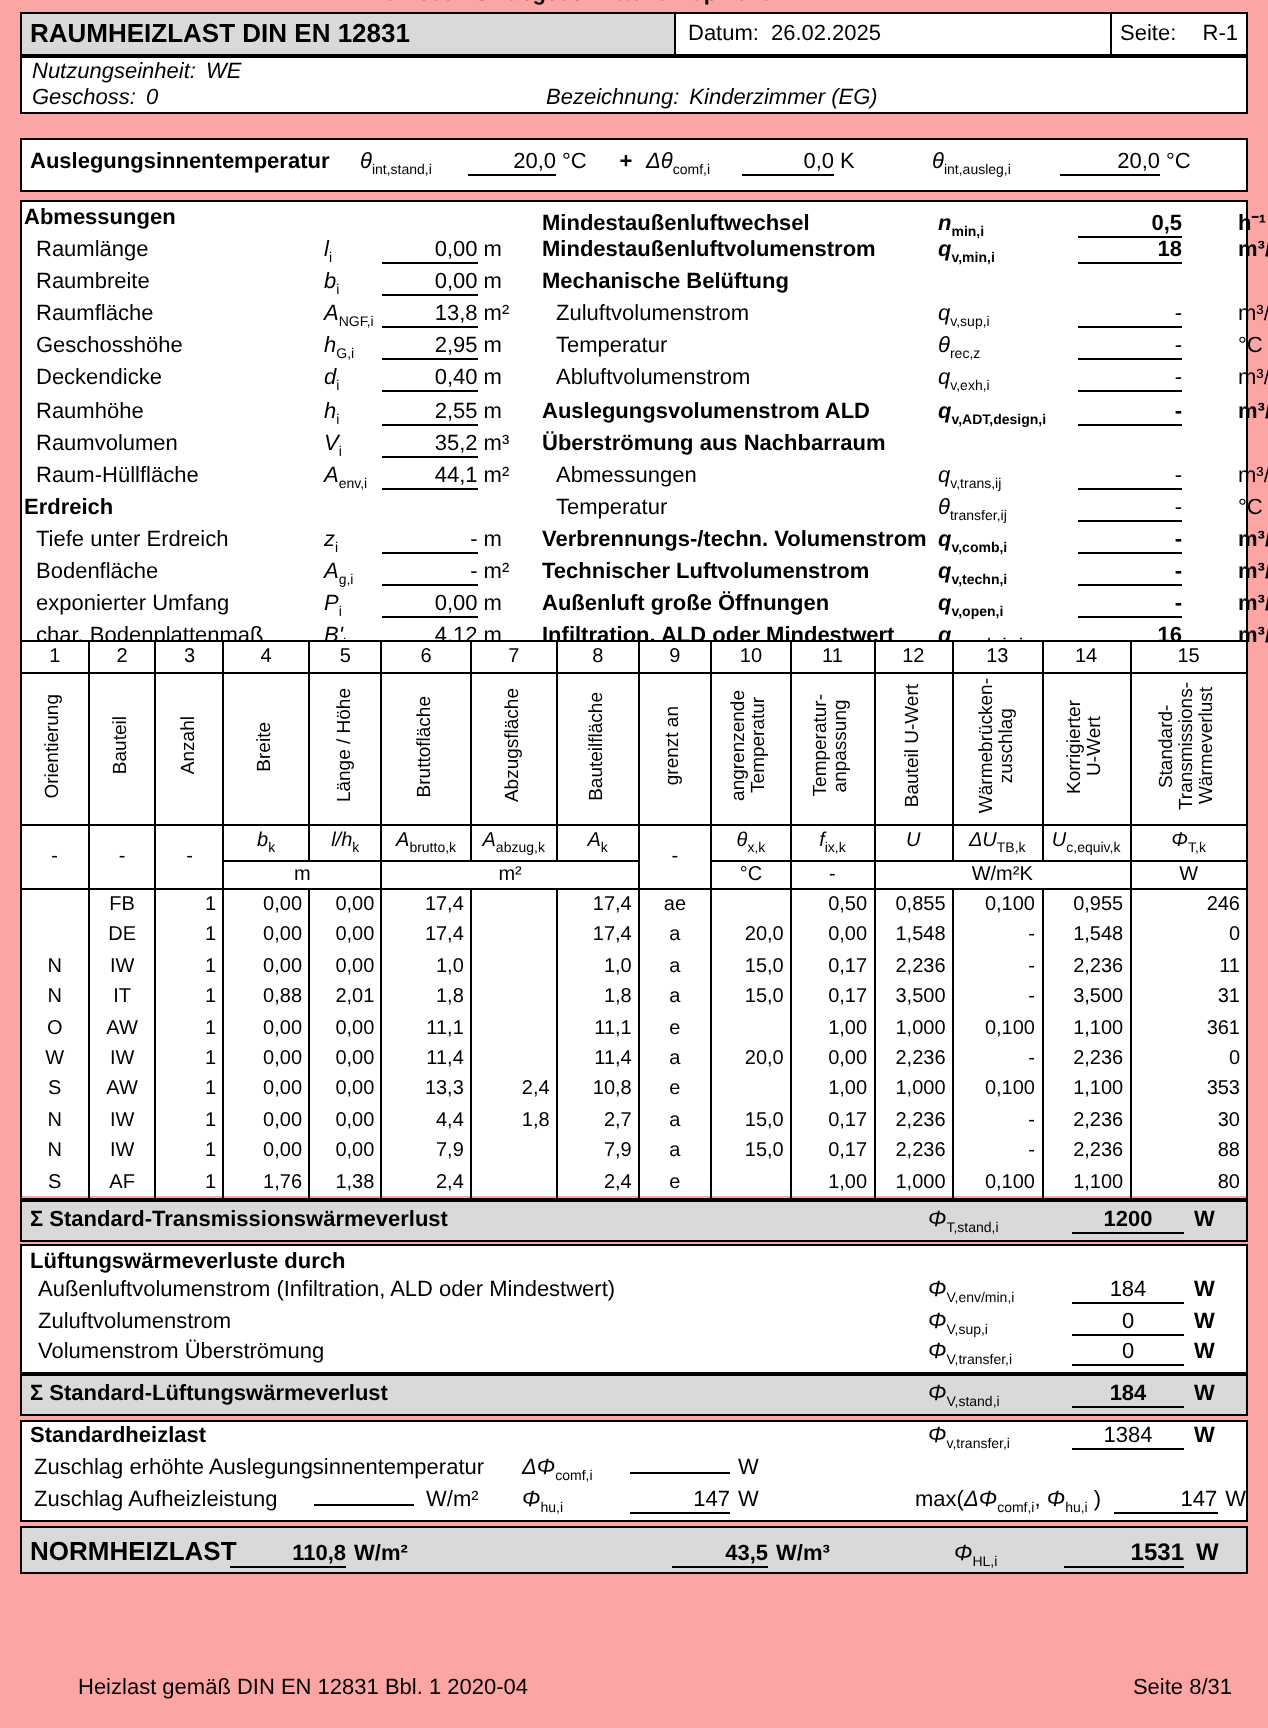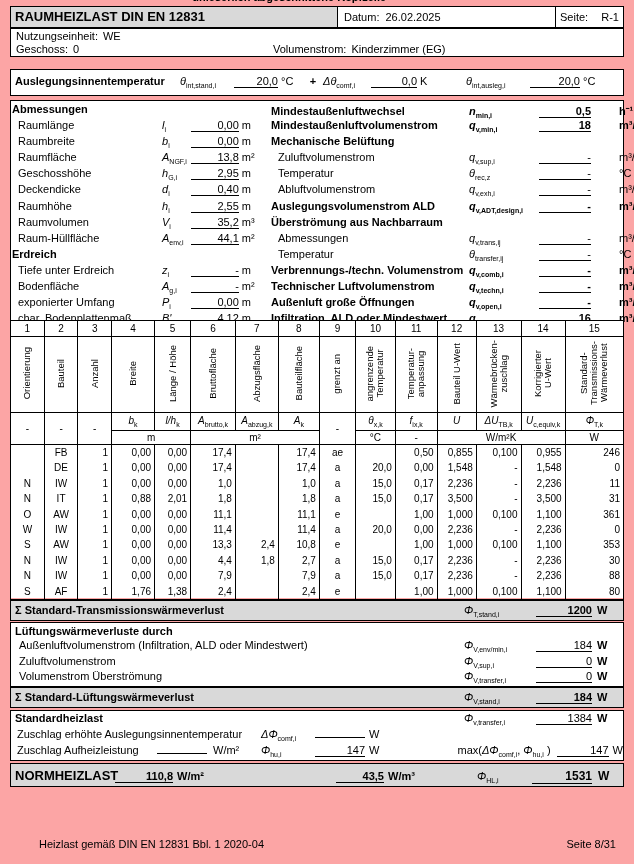--- a/index.html
+++ b/index.html
@@ -17,21 +17,21 @@
 
   
   #box-title{top:6px;height:22px;display:flex;align-items:stretch;}
   .tcell1{width:327px;background:#d9d9d9;border-right:1px solid #000;font-weight:bold;font-size:13px;line-height:20px;padding-left:4px;box-sizing:border-box;}
   .tcell2{flex:1;line-height:20px;padding-left:6px;}
   .tcell2 .val{margin-left:6px;}
   .tcell3{width:68px;border-left:1px solid #000;display:flex;justify-content:space-between;padding:0 4px;line-height:20px;box-sizing:border-box;}
 
   
   #box-info{top:28px;height:29px;padding:1px 0;}
-  .irow{position:relative;height:13px;line-height:13px;padding-left:5px;}
+  .irow{position:relative;height:13px;line-height:13px;padding-left:5px;font-style:italic;}
   .irow .val{margin-left:5px;}
   .bez{position:absolute;left:262px;top:0;}
   .bez .val{margin-left:5px;}
 
   
   #box-temp{top:69px;height:27px;display:flex;align-items:baseline;padding-top:5px;box-sizing:border-box;}
   #box-temp .tlbl{width:165px;margin-left:4px;font-weight:bold;white-space:nowrap;}
   .fld{display:inline-block;border-bottom:1px solid #000;text-align:right;}
   #box-temp .s1{width:54px;}  #box-temp .f1{width:44px;}  #box-temp .u1{width:22px;padding-left:3px;}
   #box-temp .plus{width:20px;text-align:center;}
@@ -68,21 +68,21 @@
   #tbl tbody td{border-left:1px solid #000;border-right:1px solid #000;border-top:none;border-bottom:none;
        text-align:right;padding:0 3px 0 0;height:15.4px;line-height:15.4px;overflow:hidden;}
   #tbl tbody td:nth-child(1),#tbl tbody td:nth-child(2),#tbl tbody td:nth-child(9){text-align:center;padding-right:0;}
 
   
   .sumrow{position:absolute;left:10px;width:614px;border:1px solid #000;box-sizing:border-box;height:21px;
           display:flex;align-items:baseline;padding-top:3px;}
   .slbl{flex:1;margin-left:4px;white-space:nowrap;}
   .slbl.ind{margin-left:8px;}
   .ssym{width:72px;}
-  .sfld{width:56px;border-bottom:1px solid #000;text-align:right;}
+  .sfld{width:56px;border-bottom:1px solid #000;text-align:center;}
   .sunit{width:26px;padding-left:5px;font-weight:bold;}
   #sum-trans{top:600px;}
   #sum-vent{top:687px;}
 
   
   #box-vent{top:622px;height:65px;padding-top:1px;}
   .vhead{margin-left:4px;height:15px;line-height:15px;}
   .lrow{display:flex;align-items:baseline;height:15.6px;}
 
   
@@ -138,21 +138,21 @@
     </div>
   </div>
 
   <div class="box" id="box-info">
     <div class="irow">
       <span>Nutzungseinheit:</span><span class="val">WE</span>
     </div>
     <div class="irow">
       <span>Geschoss:</span><span class="val">0</span>
       <span class="bez">
-        <span>Volumenstrom:</span><span class="val">Kinderzimmer (EG)</span>
+        <span>Bezeichnung:</span><span class="val">Kinderzimmer (EG)</span>
       </span>
     </div>
   </div>
 
   <div class="box" id="box-temp">
     <span class="tlbl">Auslegungsinnentemperatur</span>
     <span class="s1"><i class="sy">θ</i><sub>int,stand,i</sub></span>
     <span class="fld f1"><span>20,0</span></span>
     <span class="u1">°C</span>
     <span class="plus b">+</span>

